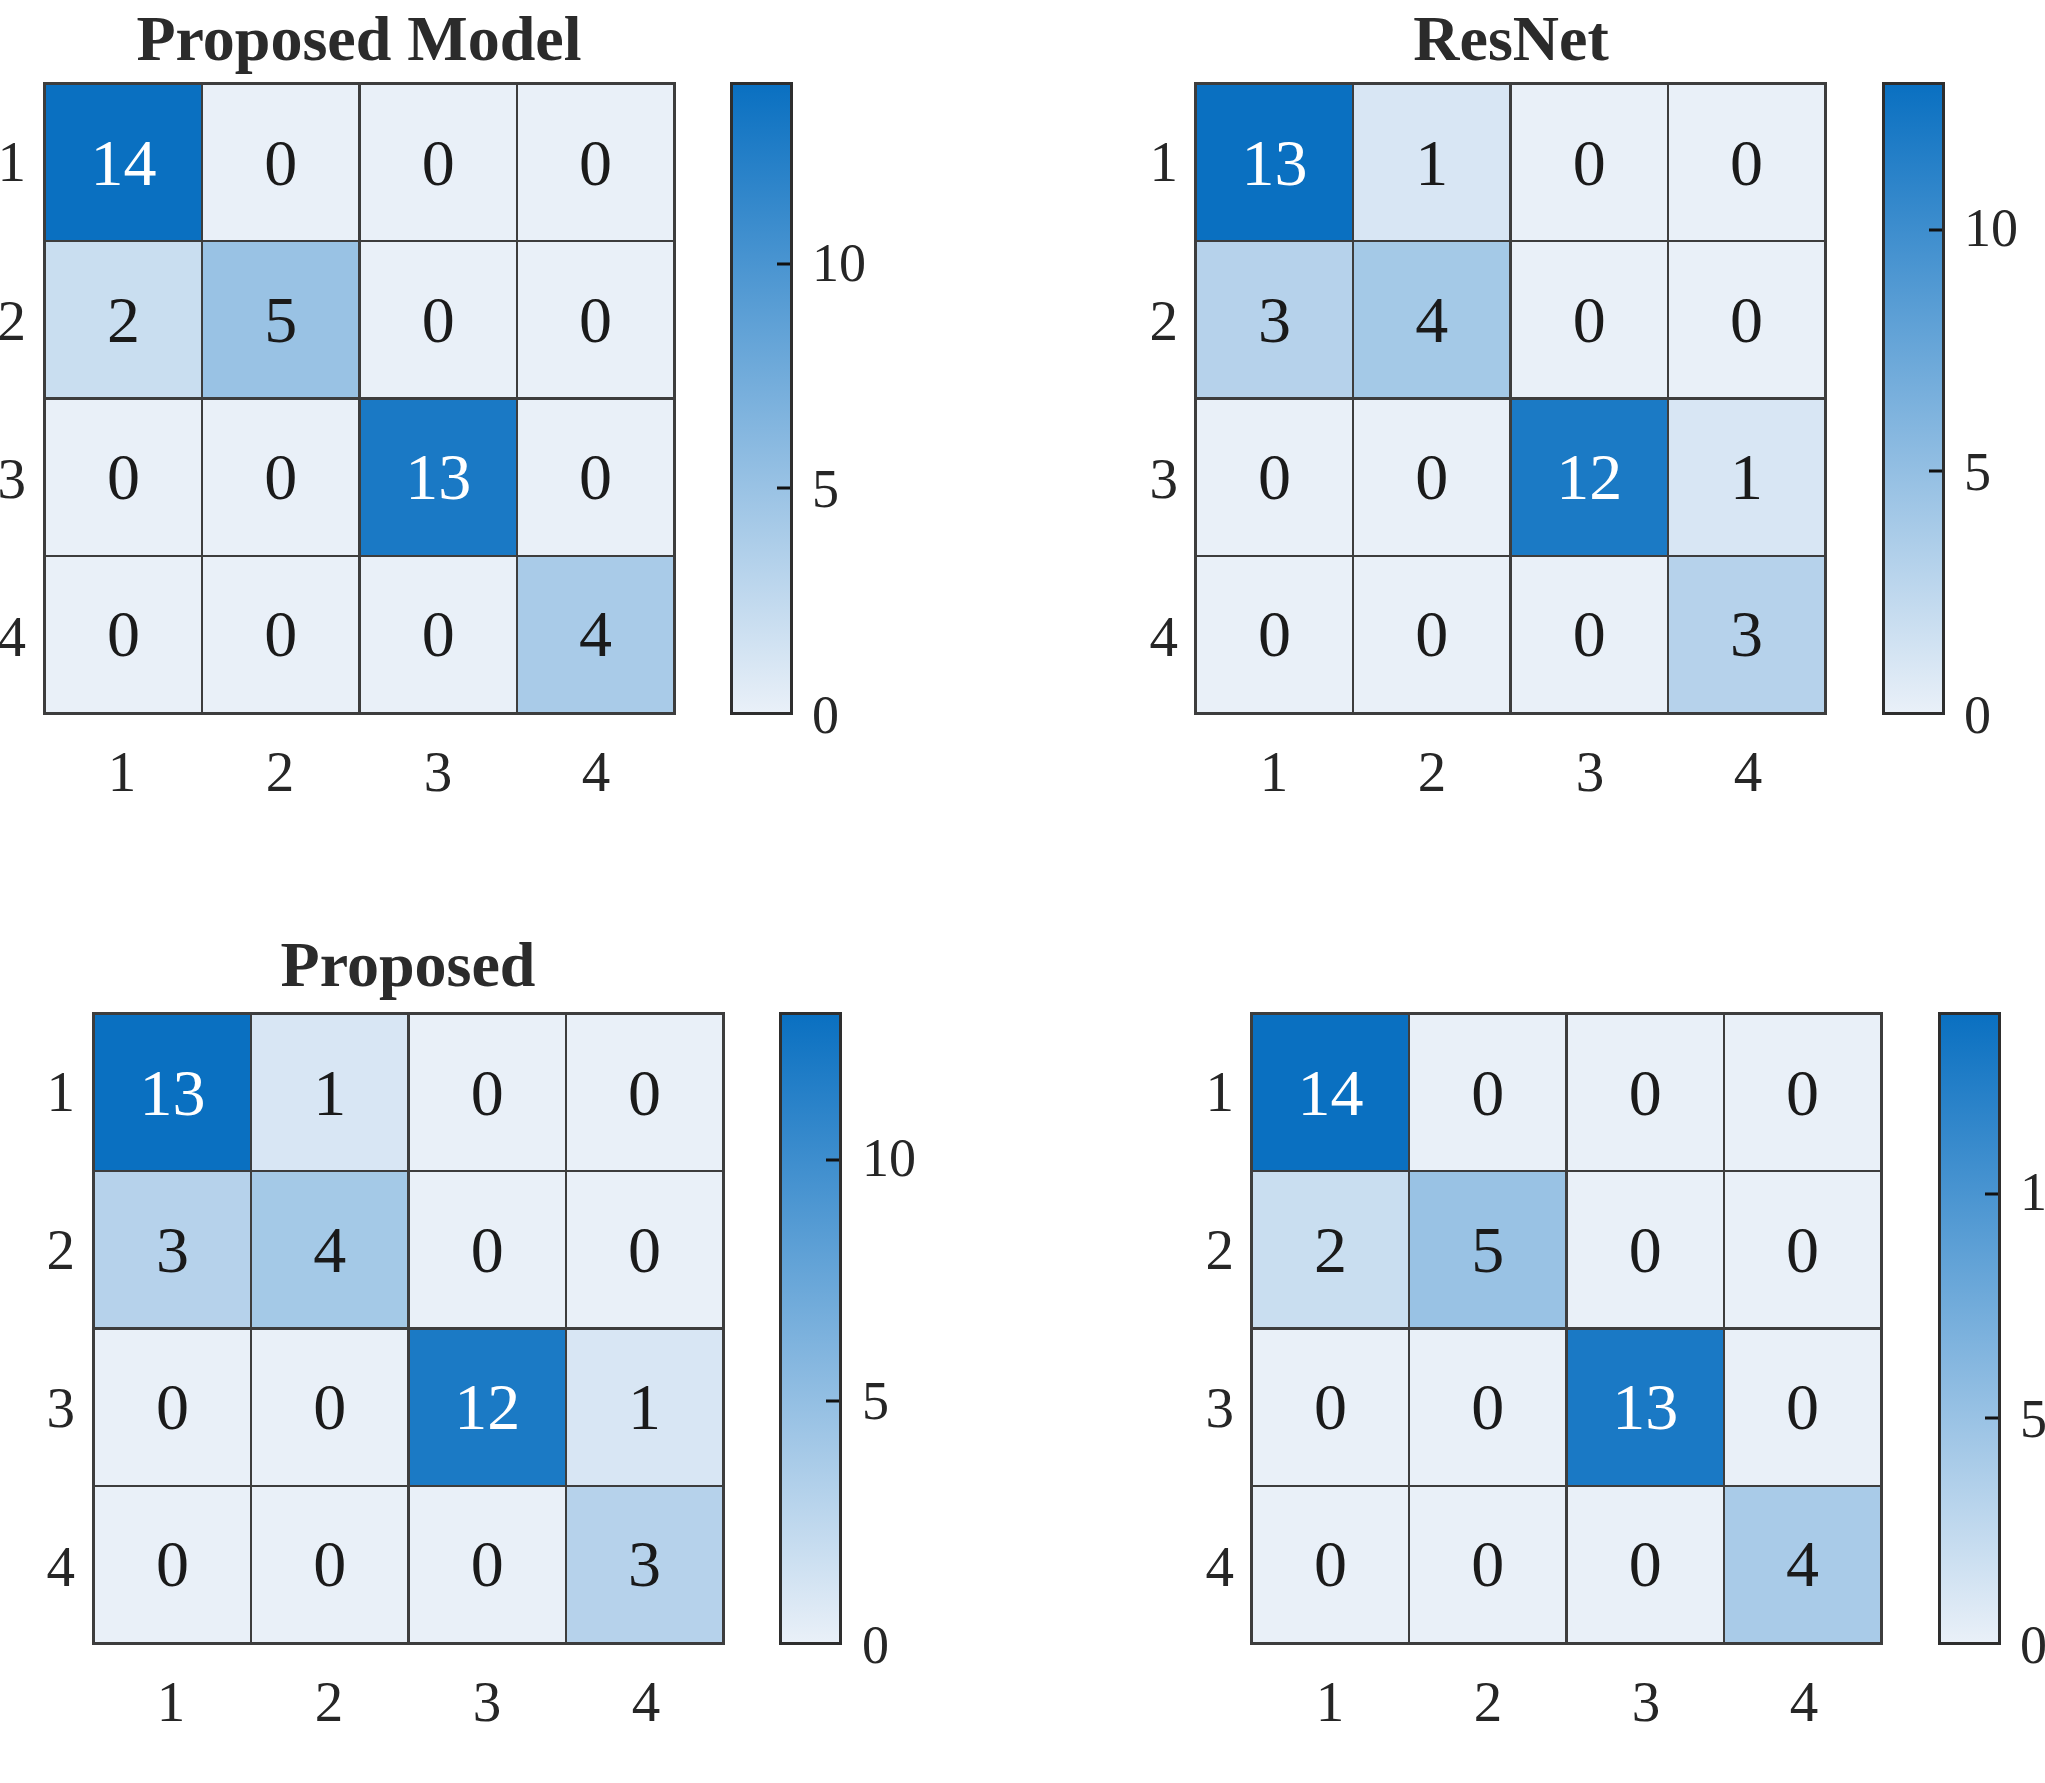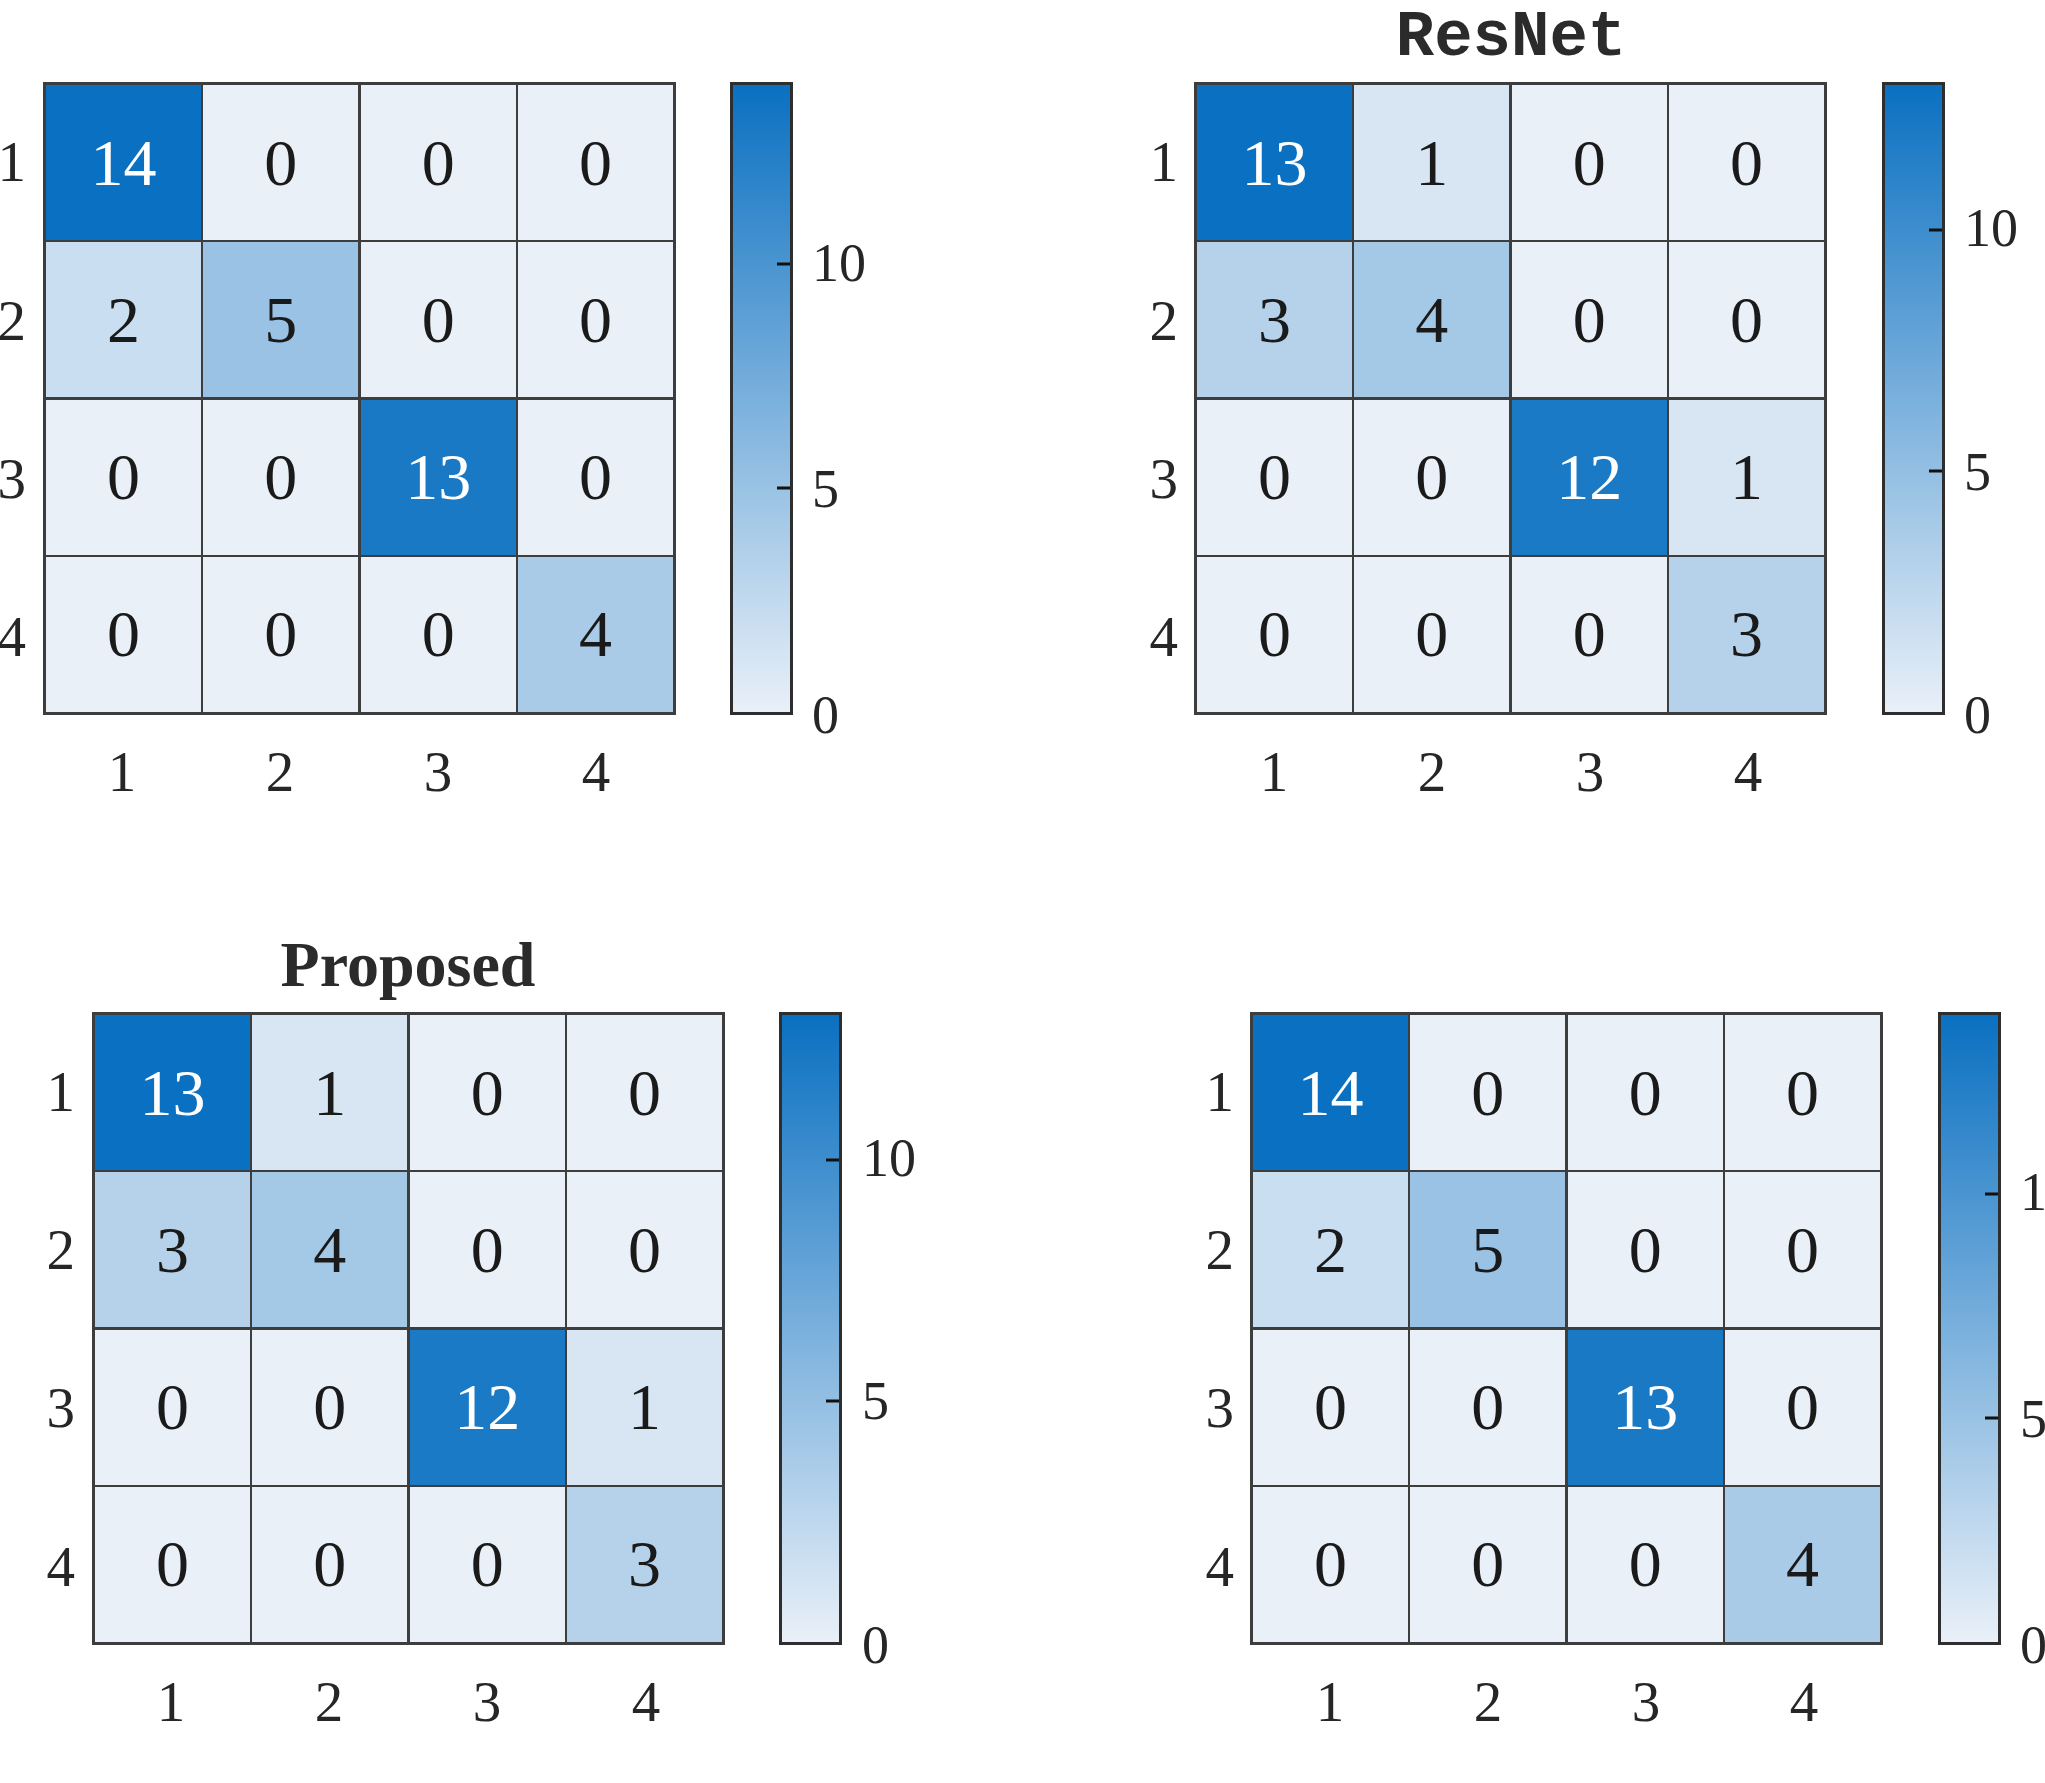--- a/index.html
+++ b/index.html
@@ -68,20 +68,21 @@
     font-size:54px;
     color:#262626;
     transform:translateY(-50%);
     white-space:nowrap;
   }
 </style>
 </head>
 <body>
 
 <div id="figure">
+    <div class="panel-title" style="left: 359px; top: 1.5px;">Proposed Model</div>
     <div class="heatmap-grid" style="left: 43px; top: 82px; width: 633px; height: 633px;">
       <div class="matrix-cell" style="background: rgb(10, 112, 193); color: rgb(255, 255, 255);">14</div>
       <div class="matrix-cell" style="background: rgb(233, 240, 248); color: rgb(26, 26, 26);">0</div>
       <div class="matrix-cell" style="background: rgb(233, 240, 248); color: rgb(26, 26, 26);">0</div>
       <div class="matrix-cell" style="background: rgb(233, 240, 248); color: rgb(26, 26, 26);">0</div>
       <div class="matrix-cell" style="background: rgb(201, 222, 240); color: rgb(26, 26, 26);">2</div>
       <div class="matrix-cell" style="background: rgb(153, 194, 228); color: rgb(26, 26, 26);">5</div>
       <div class="matrix-cell" style="background: rgb(233, 240, 248); color: rgb(26, 26, 26);">0</div>
       <div class="matrix-cell" style="background: rgb(233, 240, 248); color: rgb(26, 26, 26);">0</div>
       <div class="matrix-cell" style="background: rgb(233, 240, 248); color: rgb(26, 26, 26);">0</div>
@@ -102,21 +103,21 @@
     <div class="axis-label x-label" style="left: 438px; top: 739px;">3</div>
     <div class="axis-label x-label" style="left: 596px; top: 739px;">4</div>
     <div class="colorbar" style="left: 730px; top: 82px; width: 63px; height: 633px;">
       <div class="colorbar-gradient" style="background: linear-gradient(to top, rgb(233, 240, 248) 0%, rgb(10, 112, 193) 100%);"></div>
       <div class="colorbar-tick" style="top: 403px;"></div>
       <div class="colorbar-tick" style="top: 179px;"></div>
     </div>
     <div class="colorbar-tick-label" style="left: 812px; top: 715px;">0</div>
     <div class="colorbar-tick-label" style="left: 812px; top: 489px;">5</div>
     <div class="colorbar-tick-label" style="left: 812px; top: 263px;">10</div>
-    <div class="panel-title" style="left: 1511px; top: 1.5px; font-family: Liberation Mono, monospace;">ResNet</div>
+    <div class="panel-title" style="left: 1511px; top: 1.5px;">ResNet</div>
     <div class="heatmap-grid" style="left: 1194px; top: 82px; width: 633px; height: 633px;">
       <div class="matrix-cell" style="background: rgb(10, 112, 193); color: rgb(255, 255, 255);">13</div>
       <div class="matrix-cell" style="background: rgb(216, 230, 244); color: rgb(26, 26, 26);">1</div>
       <div class="matrix-cell" style="background: rgb(233, 240, 248); color: rgb(26, 26, 26);">0</div>
       <div class="matrix-cell" style="background: rgb(233, 240, 248); color: rgb(26, 26, 26);">0</div>
       <div class="matrix-cell" style="background: rgb(182, 210, 235); color: rgb(26, 26, 26);">3</div>
       <div class="matrix-cell" style="background: rgb(164, 201, 231); color: rgb(26, 26, 26);">4</div>
       <div class="matrix-cell" style="background: rgb(233, 240, 248); color: rgb(26, 26, 26);">0</div>
       <div class="matrix-cell" style="background: rgb(233, 240, 248); color: rgb(26, 26, 26);">0</div>
       <div class="matrix-cell" style="background: rgb(233, 240, 248); color: rgb(26, 26, 26);">0</div>

